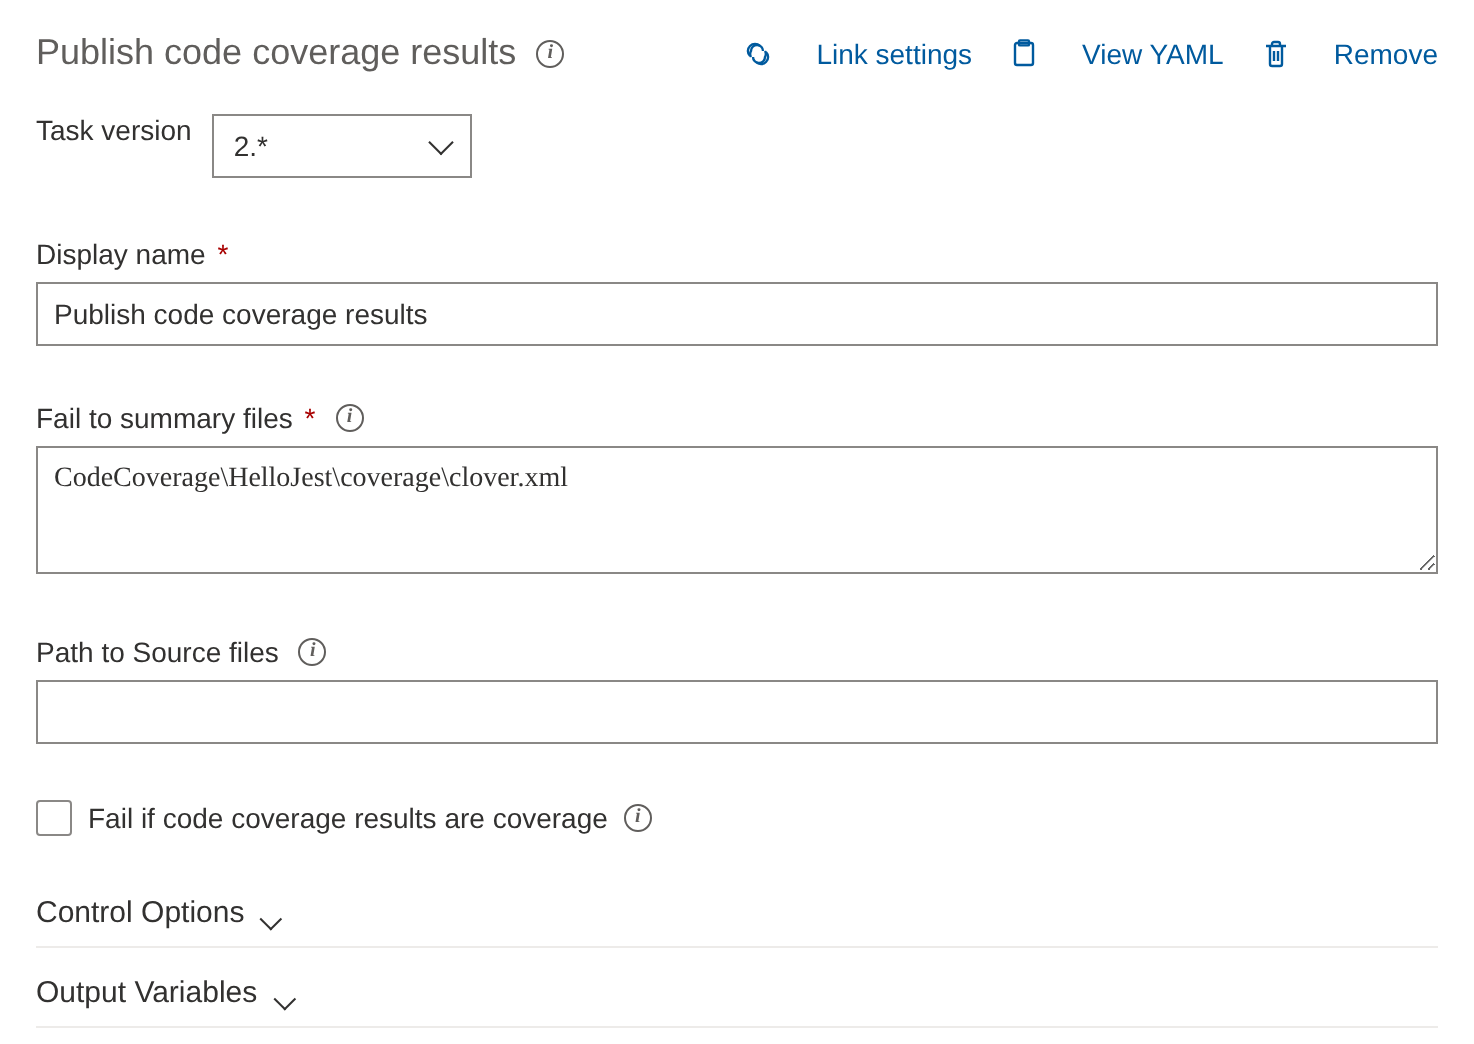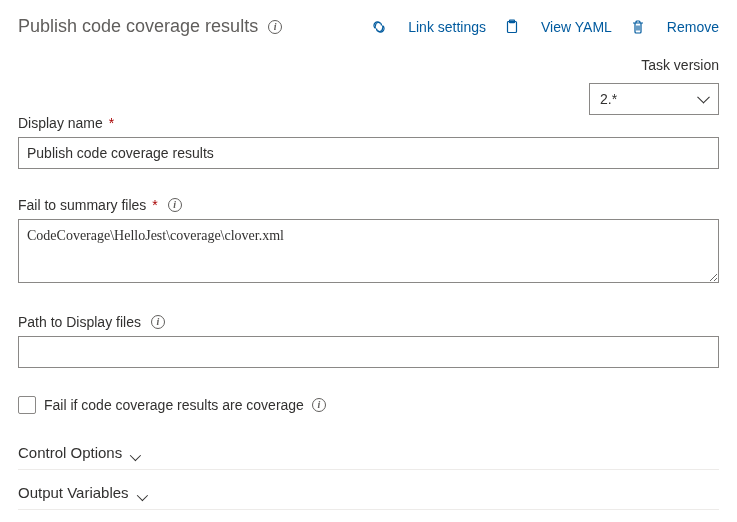--- a/index.html
+++ b/index.html
@@ -60,23 +60,23 @@
       font-size: 10px;
       font-style: italic;
       font-family: Georgia, serif;
       color: #605e5c;
       cursor: default;
       line-height: 1;
       font-weight: bold;
     }
     .field-row {
       display: flex;
-      align-items: flex-end;
+      align-items: flex-start;
       gap: 10px;
-      flex-direction: column;
+      margin-bottom: 30px;
     }
     .field-label {
       color: #323130;
       font-size: 14px;
     }
     .required {
       color: #a80000;
       margin-left: 2px;
     }
     .dropdown {
@@ -223,21 +223,21 @@
     <span class="field-label">
       <span>Fail to summary files</span><span class="required"> *</span>
     </span>
     <span class="info-icon">i</span>
   </div>
   <textarea class="textarea-input" style="">CodeCoverage\HelloJest\coverage\clover.xml</textarea>
 </div>
 
 <div class="form-group">
   <div class="label-row">
-    <span class="field-label">Path to Display files</span>
+    <span class="field-label">Path to Source files</span>
     <span class="info-icon">i</span>
   </div>
   <input type="text" class="text-input" value="" style="">
 </div>
 
 <div class="checkbox-row">
   <div class="checkbox"></div>
   <span class="field-label">Fail if code coverage results are coverage</span>
   <span class="info-icon">i</span>
 </div>

